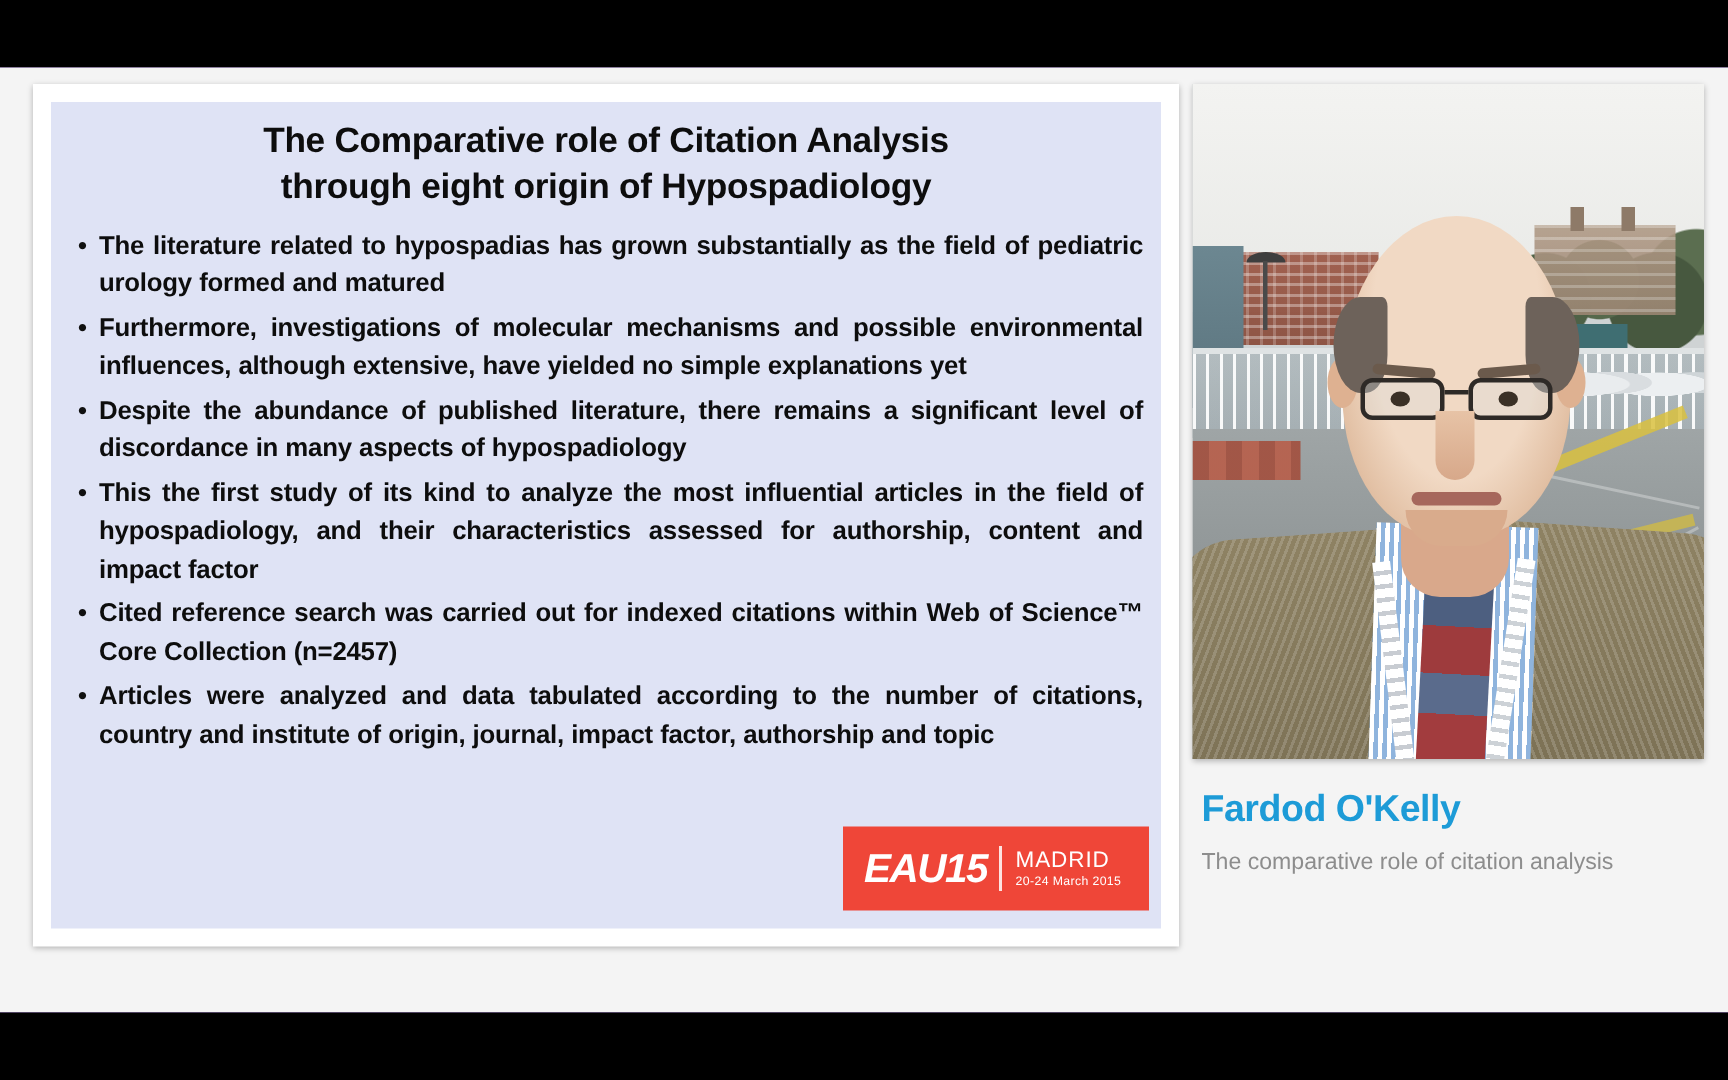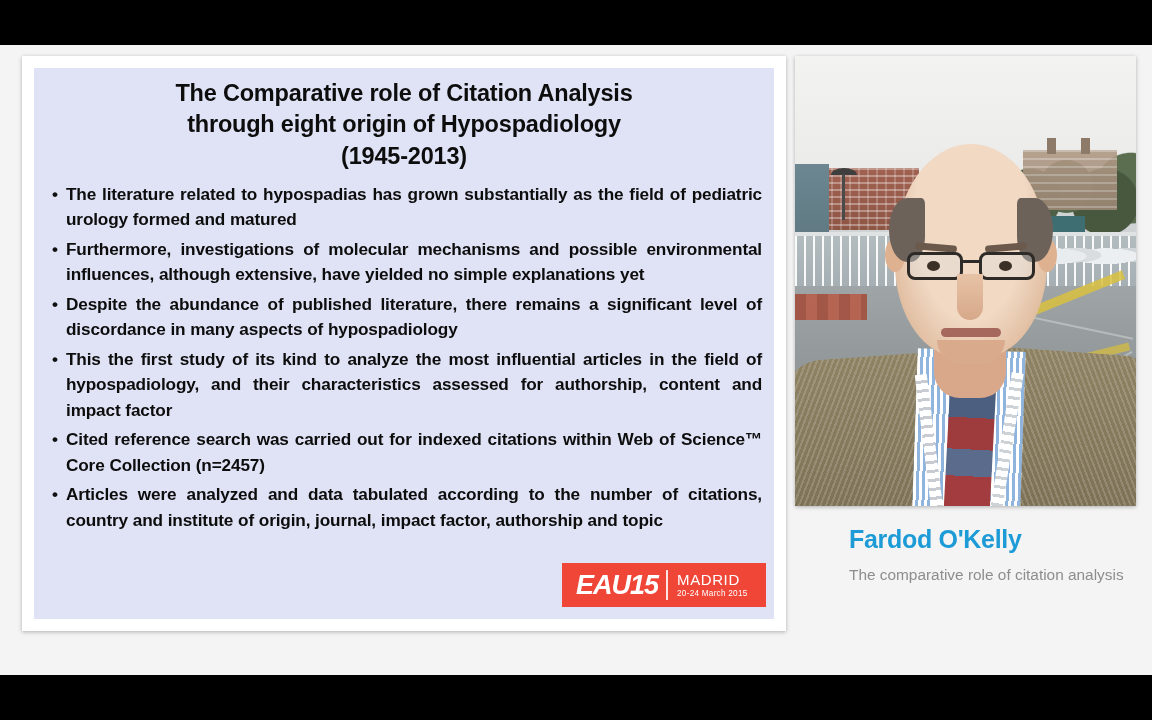--- a/index.html
+++ b/index.html
@@ -73,21 +73,21 @@
     line-height:25.5px;
     text-align:justify;
     letter-spacing:-0.15px;
     word-spacing:0.2px;
   }
 
   
   #eau-logo {
     position:absolute;
     right:8px; bottom:12px;
-    width:204px; height:44px;
+    width:204px; height:56px;
     background:#ef4638;
     display:flex;
     align-items:center;
     padding-left:14px;
   }
   #eau-logo-main {
     color:#ffffff;
     font-weight:bold;
     font-style:italic;
     font-size:27px;
@@ -327,21 +327,21 @@
   .ph-mouth {
     position:absolute; left:146px; top:272px; width:60px; height:9px;
     background:#a6675c; border-radius:6px;
   }
   .ph-chin {
     position:absolute; left:142px; top:284px; width:68px; height:24px;
     background:#d9ab8c; border-radius:0 0 30px 30px;
   }
 
   
-  #speaker-info { padding:20px 2px 0 6px;margin-left:48px; }
+  #speaker-info { padding:20px 2px 0 6px; }
   #speaker-name {
     color:#1d9bd7;
     font-size:25px;
     font-weight:bold;
     line-height:1.1;
     letter-spacing:-0.3px;
   }
   #speaker-talk {
     margin-top:10px;
     color:#8d8d8d;
@@ -359,21 +359,20 @@
   <div class="letterbox" id="letterbox-top"></div>
 
   <div id="stage">
 
     <div id="slide-card">
       <div id="slide-panel">
 
         <div id="slide-title">
           <span class="tline">The Comparative role of Citation Analysis</span>
           <span class="tline">through eight origin of Hypospadiology</span>
-          <span class="tline">(1945-2013)</span>
         </div>
 
         <div id="slide-bullets">
 
           <div class="bullet-row">
             <span class="bullet-mark">•</span>
             <span class="bullet-text">The literature related to hypospadias has grown substantially as the field of pediatric urology formed and matured</span>
           </div>
 
           <div class="bullet-row">

